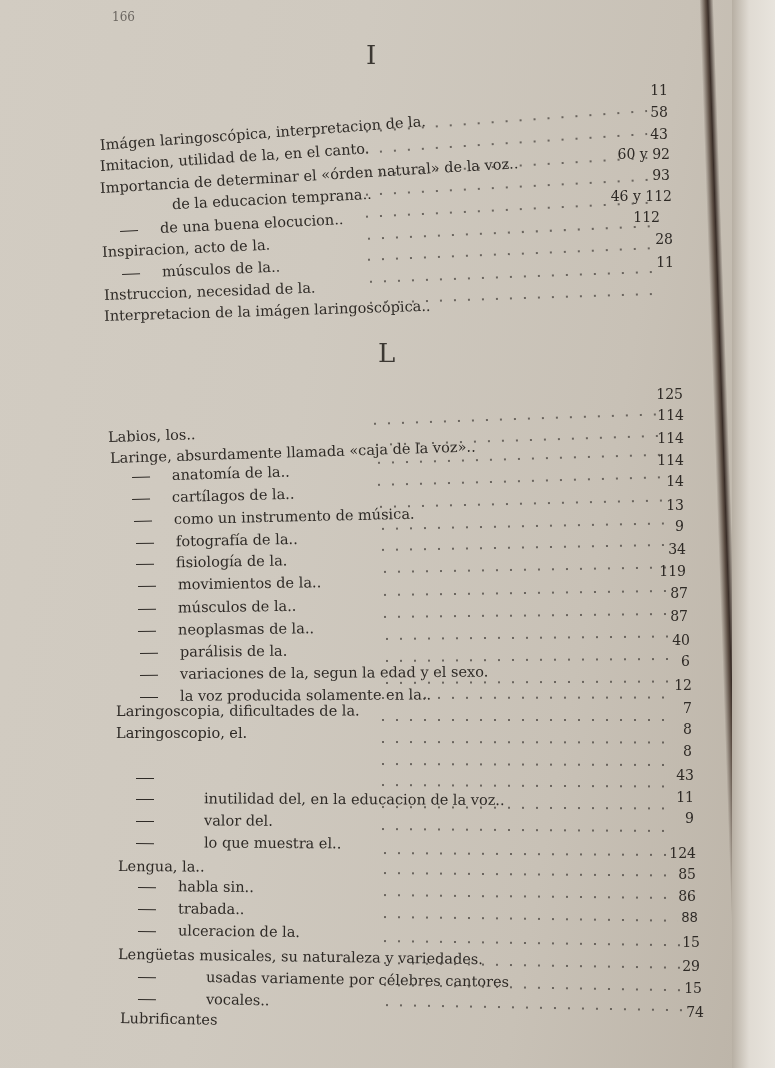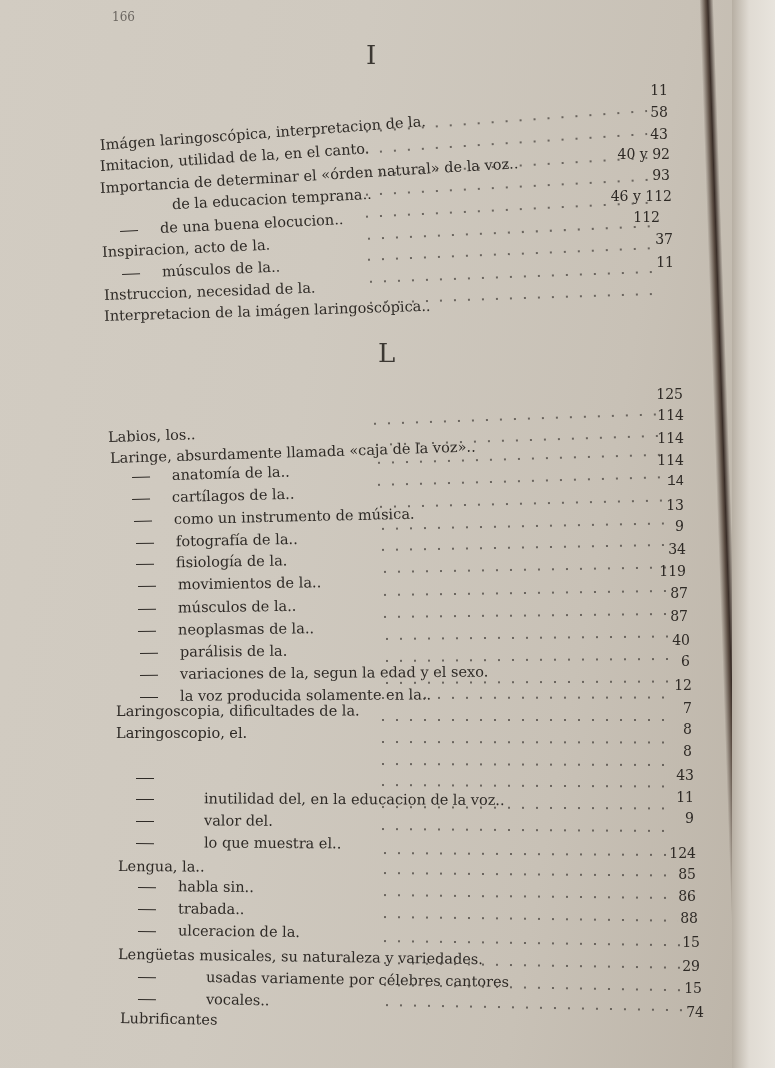--- a/index.html
+++ b/index.html
@@ -63,51 +63,51 @@
     <div class="dots" style="left: 360px; top: 131px; width: 288px; transform: rotate(-4.2deg);"></div>
     <div class="num" style="left: 608px; top: 82px;">11</div>
     <div class="entry" style="left: 100px; top: 158px; transform: rotate(-3.8deg);"><span>Imitacion, utilidad de la, en el canto.</span></div>
     <div class="dots" style="left: 360px; top: 152px; width: 288px; transform: rotate(-3.8deg);"></div>
     <div class="num" style="left: 608px; top: 104px;">58</div>
     <div class="entry" style="left: 100px; top: 180px; transform: rotate(-3.4deg);"><span>Importancia de determinar el «órden natural» de la voz..</span></div>
     <div class="dots" style="left: 360px; top: 174px; width: 288px; transform: rotate(-3.4deg);"></div>
     <div class="num" style="left: 608px; top: 126px;">43</div>
     <div class="entry" style="left: 100px; top: 200px; transform: rotate(-3deg); padding-left: 72px;"><span>de la educacion temprana..</span></div>
     <div class="dots" style="left: 360px; top: 194px; width: 290px; transform: rotate(-3deg);"></div>
-    <div class="num" style="width: 100px; left: 570px; top: 146px;">40 y 92</div>
+    <div class="num" style="width: 100px; left: 570px; top: 146px;">60 y 92</div>
     <div class="entry" style="left: 120px; top: 222px; transform: rotate(-2.8deg);"><span class="dash" style="margin-right: 22px;"></span><span>de una buena elocucion..</span></div>
     <div class="dots" style="left: 360px; top: 216px; width: 290px; transform: rotate(-2.8deg);"></div>
     <div class="num" style="left: 610px; top: 167px;">93</div>
     <div class="entry" style="left: 102px; top: 244px; transform: rotate(-2.5deg);"><span>Inspiracion, acto de la.</span></div>
     <div class="dots" style="left: 362px; top: 238px; width: 290px; transform: rotate(-2.5deg);"></div>
     <div class="num" style="width: 100px; left: 572px; top: 188px;">46 y 112</div>
     <div class="entry" style="left: 122px; top: 265px; transform: rotate(-2.3deg);"><span class="dash" style="margin-right: 22px;"></span><span>músculos de la..</span></div>
     <div class="dots" style="left: 362px; top: 259px; width: 290px; transform: rotate(-2.3deg);"></div>
     <div class="num" style="left: 600px; top: 209px;">112</div>
     <div class="entry" style="left: 104px; top: 287px; transform: rotate(-2deg);"><span>Instruccion, necesidad de la.</span></div>
     <div class="dots" style="left: 364px; top: 281px; width: 289px; transform: rotate(-2deg);"></div>
-    <div class="num" style="left: 613px; top: 231px;">37</div>
+    <div class="num" style="left: 613px; top: 231px;">28</div>
     <div class="entry" style="left: 104px; top: 308px; transform: rotate(-1.8deg);"><span>Interpretacion de la imágen laringoscópica..</span></div>
     <div class="dots" style="left: 364px; top: 302px; width: 290px; transform: rotate(-1.8deg);"></div>
     <div class="num" style="left: 614px; top: 254px;">11</div>
     <div class="entry" style="left: 108px; top: 429px; transform: rotate(-1.9deg);"><span>Labios, los..</span></div>
     <div class="dots" style="left: 368px; top: 423px; width: 295px; transform: rotate(-1.9deg);"></div>
     <div class="num" style="left: 623px; top: 386px;">125</div>
     <div class="entry" style="left: 110px; top: 450px; transform: rotate(-1.8deg);"><span>Laringe, absurdamente llamada «caja de la voz»..</span></div>
     <div class="dots" style="left: 370px; top: 444px; width: 294px; transform: rotate(-1.8deg);"></div>
     <div class="num" style="left: 624px; top: 407px;">114</div>
     <div class="entry" style="left: 132px; top: 468px; transform: rotate(-1.6deg);"><span class="dash" style="margin-right: 22px;"></span><span>anatomía de la..</span></div>
     <div class="dots" style="left: 372px; top: 462px; width: 292px; transform: rotate(-1.6deg);"></div>
     <div class="num" style="left: 624px; top: 430px;">114</div>
     <div class="entry" style="left: 132px; top: 490px; transform: rotate(-1.5deg);"><span class="dash" style="margin-right: 22px;"></span><span>cartílagos de la..</span></div>
     <div class="dots" style="left: 372px; top: 484px; width: 292px; transform: rotate(-1.5deg);"></div>
     <div class="num" style="left: 624px; top: 452px;">114</div>
     <div class="entry" style="left: 134px; top: 512px; transform: rotate(-1.3deg);"><span class="dash" style="margin-right: 22px;"></span><span>como un instrumento de música.</span></div>
     <div class="dots" style="left: 374px; top: 506px; width: 290px; transform: rotate(-1.3deg);"></div>
-    <div class="num" style="left: 624px; top: 473px; font-family: Liberation Mono, monospace;">14</div>
+    <div class="num" style="left: 624px; top: 473px;">14</div>
     <div class="entry" style="left: 136px; top: 534px; transform: rotate(-1.1deg);"><span class="dash" style="margin-right: 22px;"></span><span>fotografía de la..</span></div>
     <div class="dots" style="left: 376px; top: 528px; width: 288px; transform: rotate(-1.1deg);"></div>
     <div class="num" style="left: 624px; top: 497px;">13</div>
     <div class="entry" style="left: 136px; top: 555px; transform: rotate(-1deg);"><span class="dash" style="margin-right: 22px;"></span><span>fisiología de la.</span></div>
     <div class="dots" style="left: 376px; top: 549px; width: 288px; transform: rotate(-1deg);"></div>
     <div class="num" style="left: 624px; top: 518px;">9</div>
     <div class="entry" style="left: 138px; top: 577px; transform: rotate(-0.9deg);"><span class="dash" style="margin-right: 22px;"></span><span>movimientos de la..</span></div>
     <div class="dots" style="left: 378px; top: 571px; width: 288px; transform: rotate(-0.9deg);"></div>
     <div class="num" style="left: 626px; top: 541px;">34</div>
     <div class="entry" style="left: 138px; top: 600px; transform: rotate(-0.8deg);"><span class="dash" style="margin-right: 22px;"></span><span>músculos de la..</span></div>
@@ -149,21 +149,21 @@
     <div class="dots" style="left: 378px; top: 852px; width: 298px; transform: rotate(0.4deg);"></div>
     <div class="num" style="left: 636px; top: 845px;">124</div>
     <div class="entry" style="left: 138px; top: 878px; transform: rotate(0.5deg);"><span class="dash" style="margin-right: 22px;"></span><span>habla sin..</span></div>
     <div class="dots" style="left: 378px; top: 872px; width: 298px; transform: rotate(0.5deg);"></div>
     <div class="num" style="left: 636px; top: 866px;">85</div>
     <div class="entry" style="left: 138px; top: 900px; transform: rotate(0.6deg);"><span class="dash" style="margin-right: 22px;"></span><span>trabada..</span></div>
     <div class="dots" style="left: 378px; top: 894px; width: 298px; transform: rotate(0.6deg);"></div>
     <div class="num" style="left: 636px; top: 888px;">86</div>
     <div class="entry" style="left: 138px; top: 922px; transform: rotate(0.7deg);"><span class="dash" style="margin-right: 22px;"></span><span>ulceracion de la.</span></div>
     <div class="dots" style="left: 378px; top: 916px; width: 300px; transform: rotate(0.7deg);"></div>
-    <div class="num" style="left: 638px; top: 910px;">88</div>
+    <div class="num" style="left: 638px; top: 910px; font-family: Liberation Mono, monospace;">88</div>
     <div class="entry" style="left: 118px; top: 946px; transform: rotate(0.8deg);"><span>Lengüetas musicales, su naturaleza y variedades.</span></div>
     <div class="dots" style="left: 378px; top: 940px; width: 302px; transform: rotate(0.8deg);"></div>
     <div class="num" style="left: 640px; top: 934px;">15</div>
     <div class="entry" style="left: 138px; top: 968px; transform: rotate(0.9deg);"><span class="dash" style="margin-right: 50px;"></span><span>usadas variamente por célebres cantores</span></div>
     <div class="dots" style="left: 378px; top: 962px; width: 302px; transform: rotate(0.9deg);"></div>
     <div class="num" style="left: 640px; top: 958px;">29</div>
     <div class="entry" style="left: 138px; top: 990px; transform: rotate(1deg);"><span class="dash" style="margin-right: 50px;"></span><span>vocales..</span></div>
     <div class="dots" style="left: 378px; top: 984px; width: 304px; transform: rotate(1deg);"></div>
     <div class="num" style="left: 642px; top: 980px;">15</div>
     <div class="entry" style="left: 120px; top: 1010px; transform: rotate(1deg);"><span>Lubrificantes</span></div>

